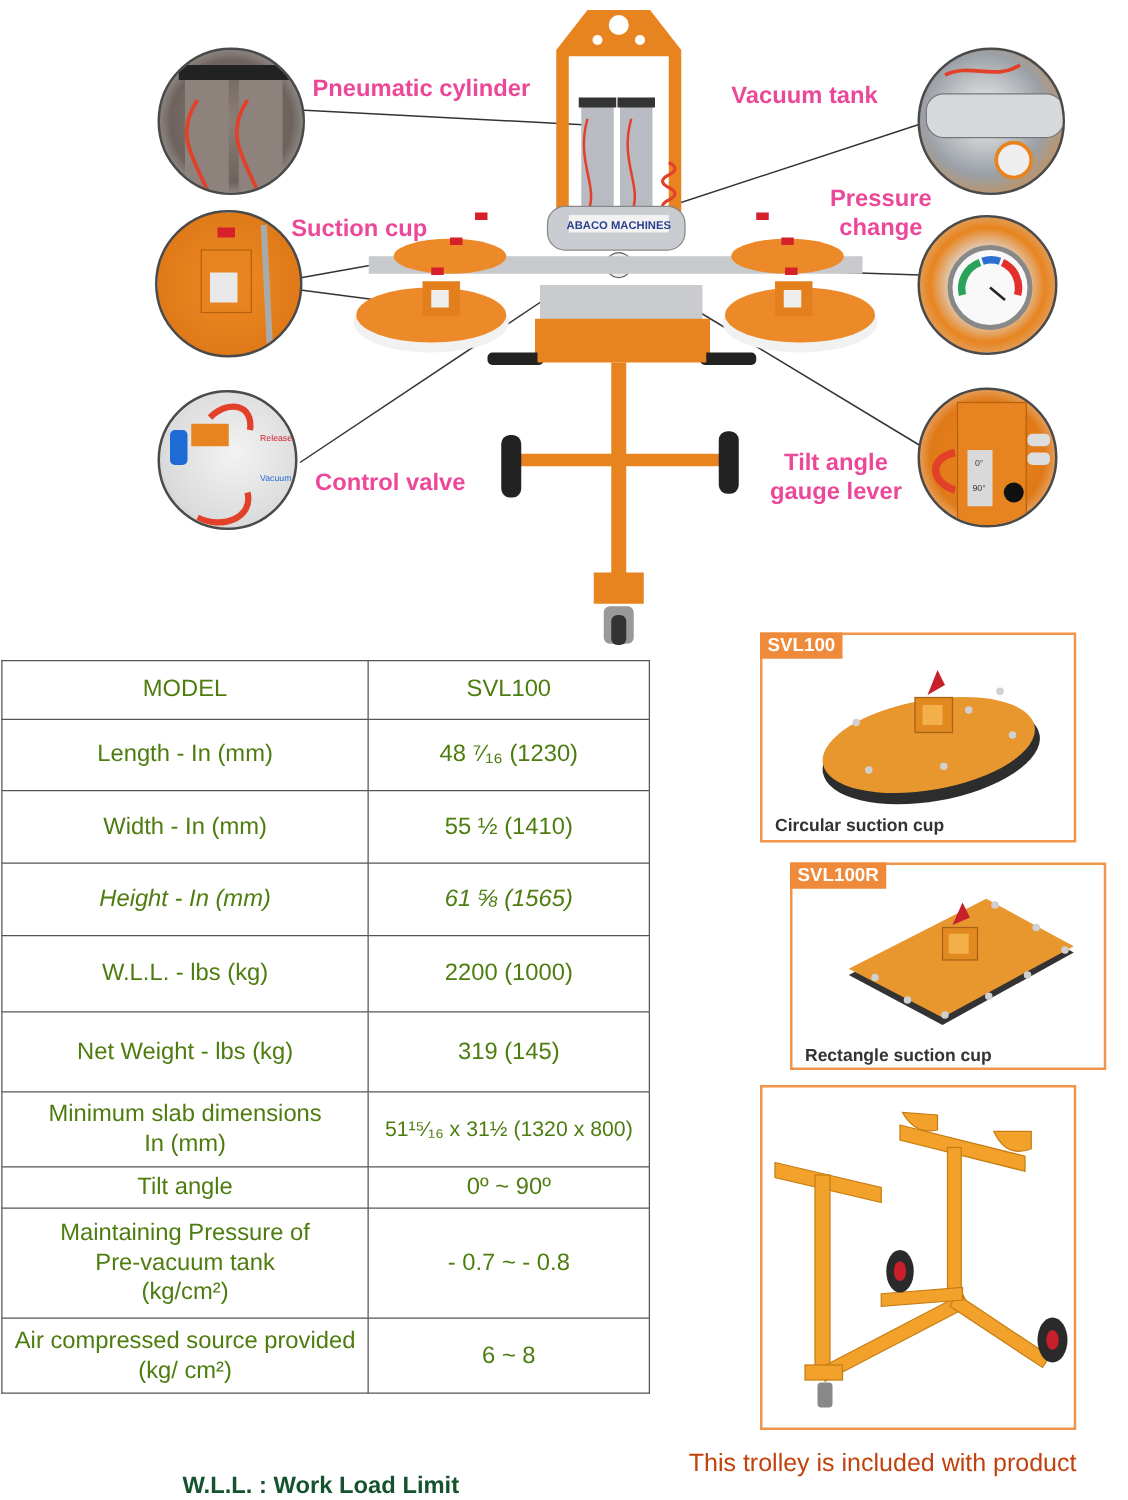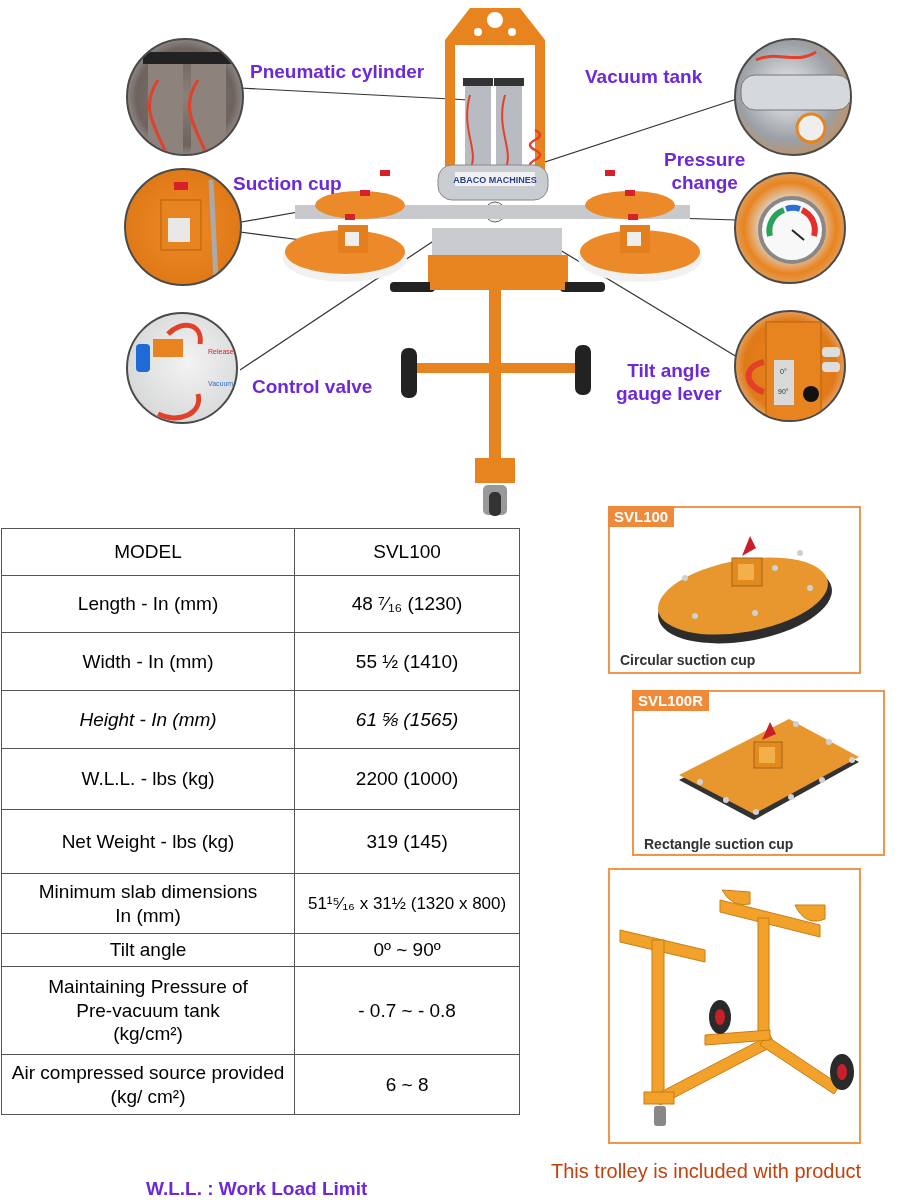--- a/index.html
+++ b/index.html
@@ -2,29 +2,29 @@
 <html><head>
 <meta charset="utf-8">
 <style>
   * { box-sizing: border-box; margin: 0; padding: 0; }
   html, body { width: 902px; height: 1200px; background: #ffffff; overflow: hidden; }
   body { position: relative; font-family: "Liberation Sans", "DejaVu Sans", sans-serif; color: #333; }
 
   
   .hero { position: absolute; left: 0; top: 0; width: 902px; height: 520px; }
   .hero svg { position: absolute; left: 0; top: 0; }
-  .callout-label { position: absolute; font-weight: bold; font-size: 19px; color: #6d28d9; line-height: 1.2; text-align: center; white-space: nowrap; }
+  .callout-label { position: absolute; font-weight: bold; font-size: 19px; color: #ec4899; line-height: 1.2; text-align: center; white-space: nowrap; }
   .zoom-circle { position: absolute; border-radius: 50%; border: 2px solid #4a4a4a; overflow: hidden; background: #ddd; }
 
   
   .spec-table { position: absolute; left: 1px; top: 528px; width: 519px; border-collapse: collapse; }
-  .spec-table td { border: 1.5px solid #555; text-align: center; vertical-align: middle; font-size: 19px; color: #000000; line-height: 1.25; }
+  .spec-table td { border: 1.5px solid #555; text-align: center; vertical-align: middle; font-size: 19px; color: #4d7c0f; line-height: 1.25; }
   .spec-table td.c1 { width: 294px; }
   .spec-table td.c2 { width: 225px; }
-  .wll-note { position: absolute; left: 146px; top: 1178px; font-size: 19px; font-weight: bold; color: #6d28d9; }
+  .wll-note { position: absolute; left: 146px; top: 1178px; font-size: 19px; font-weight: bold; color: #14532d; }
 
   
   .card { position: absolute; border: 2px solid #f0954a; background: #fff; }
   .card-tag { position: absolute; left: -2px; top: -2px; background: #ef8a3a; color: #fff; font-weight: bold; font-size: 15px; padding: 2px 6px; }
   .card-caption { position: absolute; left: 10px; font-weight: bold; font-size: 14px; color: #333; }
   .trolley-note { position: absolute; left: 551px; top: 1160px; font-size: 20px; font-weight: normal; color: #c2410c; white-space: nowrap; }
 </style>
 </head>
 <body>
 

